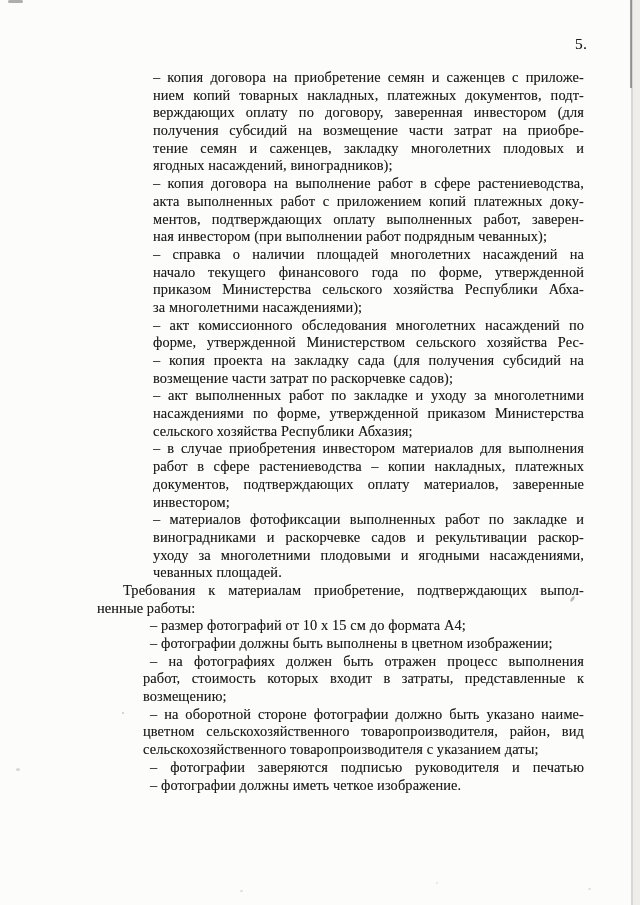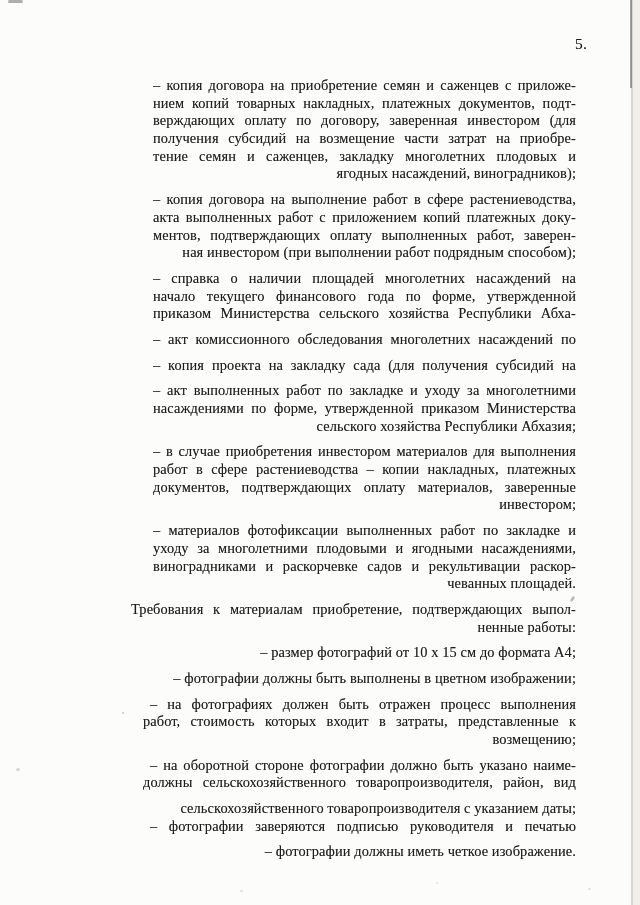--- a/index.html
+++ b/index.html
@@ -27,29 +27,29 @@
   .text-block {
     position: absolute;
     left: 97px;
     top: 69px;
     width: 487px;
     font-size: 14.4px;
     line-height: 17.7px;
     letter-spacing: 0.1px;
     text-shadow: 0 0 0.4px rgba(0,0,0,0.40);
   }
-  .para { margin: 8px; }
+  .para { margin: 0; }
   .para.list1 { margin-left: 56px; }
   .para.list2 { margin-left: 46px; }
   .para.list2 .line.first { text-indent: 7px; }
   .para.body  .line.first { text-indent: 26px; }
   .line {
     max-height: 17.7px;
     overflow: hidden;
-    text-align: right;
+    text-align: left;
   }
   .line.just {
     text-align: justify;
     text-align-last: justify;
   }
   
   .edge-line-right {
     position: absolute;
     left: 631px;
     top: 0;
@@ -103,68 +103,71 @@
         <div class="line just">нием копий товарных накладных, платежных документов, подт-</div>
         <div class="line just">верждающих оплату по договору, заверенная инвестором (для</div>
         <div class="line just">получения субсидий на возмещение части затрат на приобре-</div>
         <div class="line just">тение семян и саженцев, закладку многолетних плодовых и</div>
         <div class="line">ягодных насаждений, виноградников);</div>
       </div>
       <div class="para list1">
         <div class="line just first">– копия договора на выполнение работ в сфере растениеводства,</div>
         <div class="line just">акта выполненных работ с приложением копий платежных доку-</div>
         <div class="line just">ментов, подтверждающих оплату выполненных работ, заверен-</div>
-        <div class="line">ная инвестором (при выполнении работ подрядным способом);</div>
+        <div class="line">ная инвестором (при выполнении работ подрядным чеванных);</div>
       </div>
       <div class="para list1">
         <div class="line just first">– справка о наличии площадей многолетних насаждений на</div>
         <div class="line just">начало текущего финансового года по форме, утвержденной</div>
         <div class="line just">приказом Министерства сельского хозяйства Республики Абха-</div>
+        <div class="line">за многолетними насаждениями);</div>
       </div>
       <div class="para list1">
         <div class="line just first">– акт комиссионного обследования многолетних насаждений по</div>
+        <div class="line just">форме, утвержденной Министерством сельского хозяйства Рес-</div>
       </div>
       <div class="para list1">
         <div class="line just first">– копия проекта на закладку сада (для получения субсидий на</div>
+        <div class="line">возмещение части затрат по раскорчевке садов);</div>
       </div>
       <div class="para list1">
         <div class="line just first">– акт выполненных работ по закладке и уходу за многолетними</div>
         <div class="line just">насаждениями по форме, утвержденной приказом Министерства</div>
         <div class="line">сельского хозяйства Республики Абхазия;</div>
       </div>
       <div class="para list1">
         <div class="line just first">– в случае приобретения инвестором материалов для выполнения</div>
         <div class="line just">работ в сфере растениеводства – копии накладных, платежных</div>
         <div class="line just">документов, подтверждающих оплату материалов, заверенные</div>
         <div class="line">инвестором;</div>
       </div>
       <div class="para list1">
         <div class="line just first">– материалов фотофиксации выполненных работ по закладке и</div>
+        <div class="line just">виноградниками и раскорчевке садов и рекультивации раскор-</div>
         <div class="line just">уходу за многолетними плодовыми и ягодными насаждениями,</div>
-        <div class="line just">виноградниками и раскорчевке садов и рекультивации раскор-</div>
         <div class="line">чеванных площадей.</div>
       </div>
       <div class="para body">
         <div class="line just first">Требования к материалам приобретение, подтверждающих выпол-</div>
         <div class="line">ненные работы:</div>
       </div>
       <div class="para list2">
         <div class="line first">– размер фотографий от 10 х 15 см до формата А4;</div>
       </div>
       <div class="para list2">
         <div class="line first">– фотографии должны быть выполнены в цветном изображении;</div>
       </div>
       <div class="para list2">
         <div class="line just first">– на фотографиях должен быть отражен процесс выполнения</div>
         <div class="line just">работ, стоимость которых входит в затраты, представленные к</div>
         <div class="line">возмещению;</div>
       </div>
       <div class="para list2">
         <div class="line just first">– на оборотной стороне фотографии должно быть указано наиме-</div>
-        <div class="line just">должны сельскохозяйственного товаропроизводителя, район, вид</div>
+        <div class="line just">цветном сельскохозяйственного товаропроизводителя, район, вид</div>
       </div>
       <div class="para list2">
         <div class="line">сельскохозяйственного товаропроизводителя с указанием даты;</div>
         <div class="line just first">– фотографии заверяются подписью руководителя и печатью</div>
       </div>
       <div class="para list2">
         <div class="line first">– фотографии должны иметь четкое изображение.</div>
       </div>
     </div>
 

